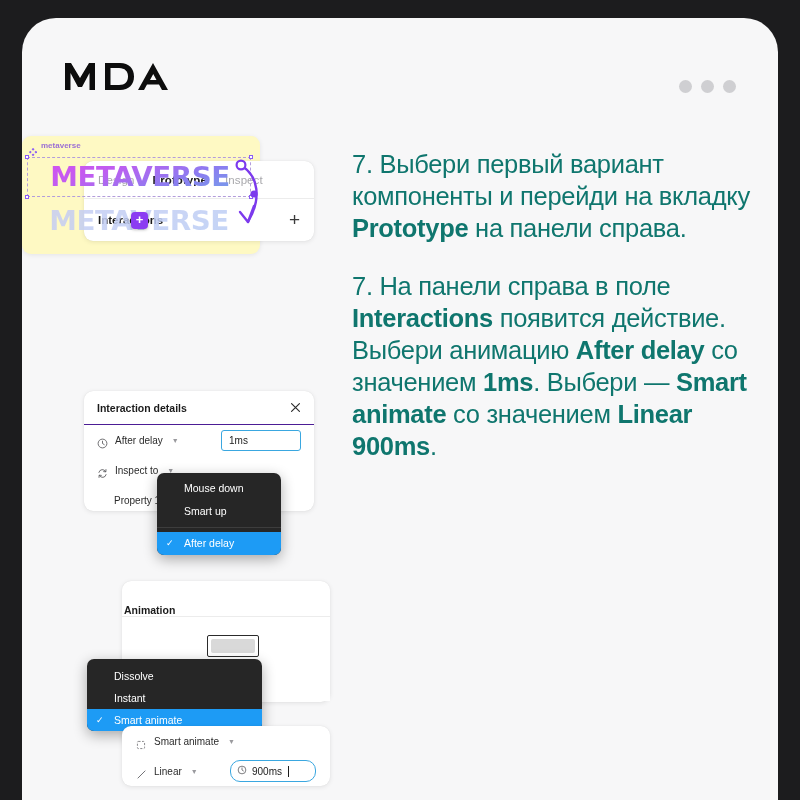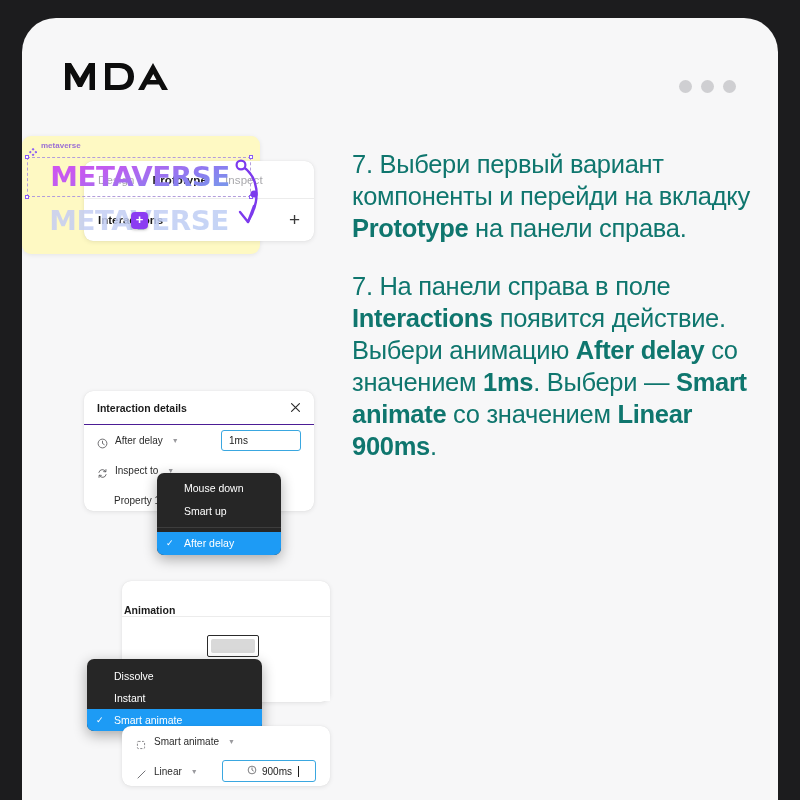--- a/index.html
+++ b/index.html
@@ -172,24 +172,24 @@
     padding: 6px 0 0 0;
   }
   #dd2 .dd-item { padding-left: 27px; height: 22px; line-height: 22px; }
   #dd2 .dd-check { line-height: 22px; }
 
   
   #bottom-panel { left: 100px; top: 590px; width: 208px; height: 60px; }
   .bot-row { display: flex; align-items: center; height: 30px; padding: 0 14px; gap: 7px; }
   .bot-input {
     margin-left: auto;
-    width: 94px; height: 22px;
-    border: 1.4px solid #3aa7e0; border-radius: 3px;
+    width: 86px; height: 22px;
+    border: 1.4px solid #3aa7e0; border-radius: 10px;
     background: #fff;
-    display: flex; align-items: center; gap: 5px; padding-left: 24px;
+    display: flex; align-items: center; gap: 5px; padding-left: 6px;
     font-size: 10px; color: #1b1b1b;
   }
   .caret { width: 1px; height: 11px; background: #1b1b1b; margin-left: 1px; }
 
   
   #right {
     position: absolute; left: 330px; top: 130px;
     width: 400px;
   }
   .para {

